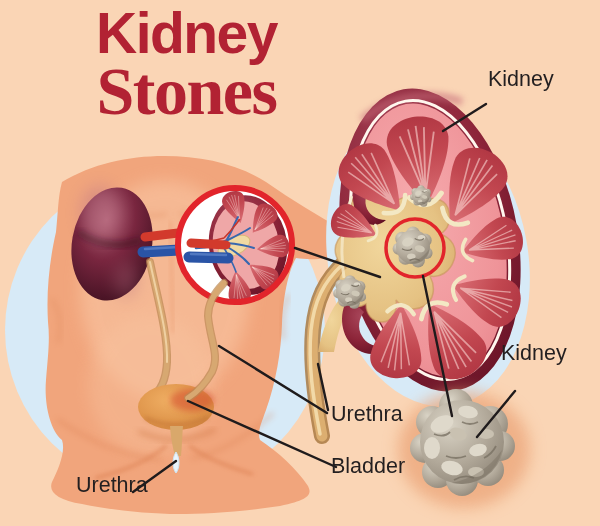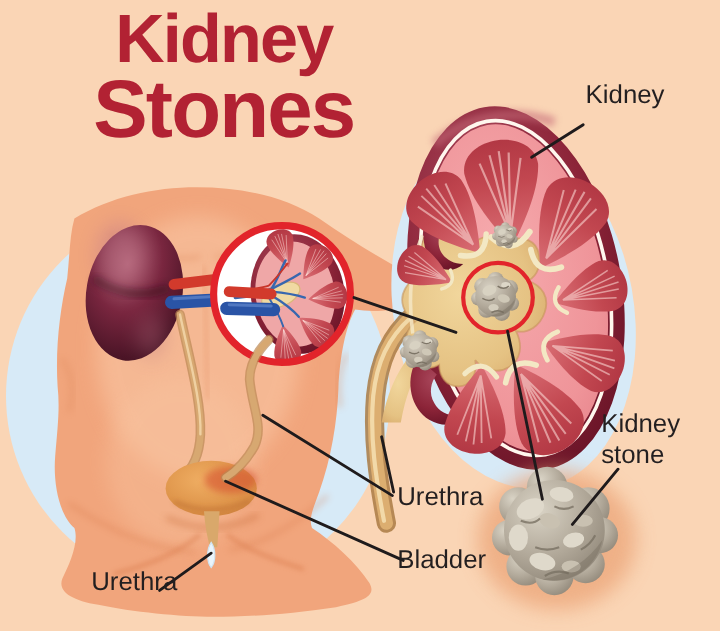--- a/index.html
+++ b/index.html
@@ -3,21 +3,21 @@
 <meta charset="utf-8">
 <style>
   html,body{margin:0;padding:0;}
   body{width:600px;height:526px;position:relative;overflow:hidden;
        background:#FAD5B5;font-family:"Liberation Sans",sans-serif;}
   #stage{position:absolute;inset:0;width:600px;height:508px;}
   svg{position:absolute;left:0;top:0;}
   .title{position:absolute;left:14px;top:2px;width:345px;text-align:center;
          color:#B22233;font-weight:700;letter-spacing:-1.5px;line-height:1;}
   .title .t1{font-size:57px;line-height:62px;display:block;}
-  .title .t2{font-size:68px;line-height:62px;display:block;margin-top:-4px;}
+  .title .t2{font-size:68px;line-height:62px;display:block;margin-top:-4px;font-family:Liberation Serif, serif;}
   .lbl{position:absolute;font-size:21.5px;line-height:26px;color:#231F20;white-space:nowrap;}
   .lbl span{display:block;}
   #lbl-cutopen{left:488px;top:66px;}
   #lbl-stone{left:501px;top:340px;}
   #lbl-ureter{left:331px;top:401px;}
   #lbl-bladder{left:331px;top:453px;}
   #lbl-urethra{left:76px;top:472px;}
 </style>
 </head>
 <body>
@@ -293,19 +293,18 @@
 <div class="title">
   <span class="t1">Kidney</span>
   <span class="t2">Stones</span>
 </div>
 
 <div class="lbl" id="lbl-cutopen">
   <span>Kidney</span>
 </div>
 <div class="lbl" id="lbl-stone">
   <span>Kidney</span>
-  <span>stone</span>
 </div>
 <div class="lbl" id="lbl-ureter">Urethra</div>
 <div class="lbl" id="lbl-bladder">Bladder</div>
 <div class="lbl" id="lbl-urethra">Urethra</div>
 
 </div>
 
 </body></html>

